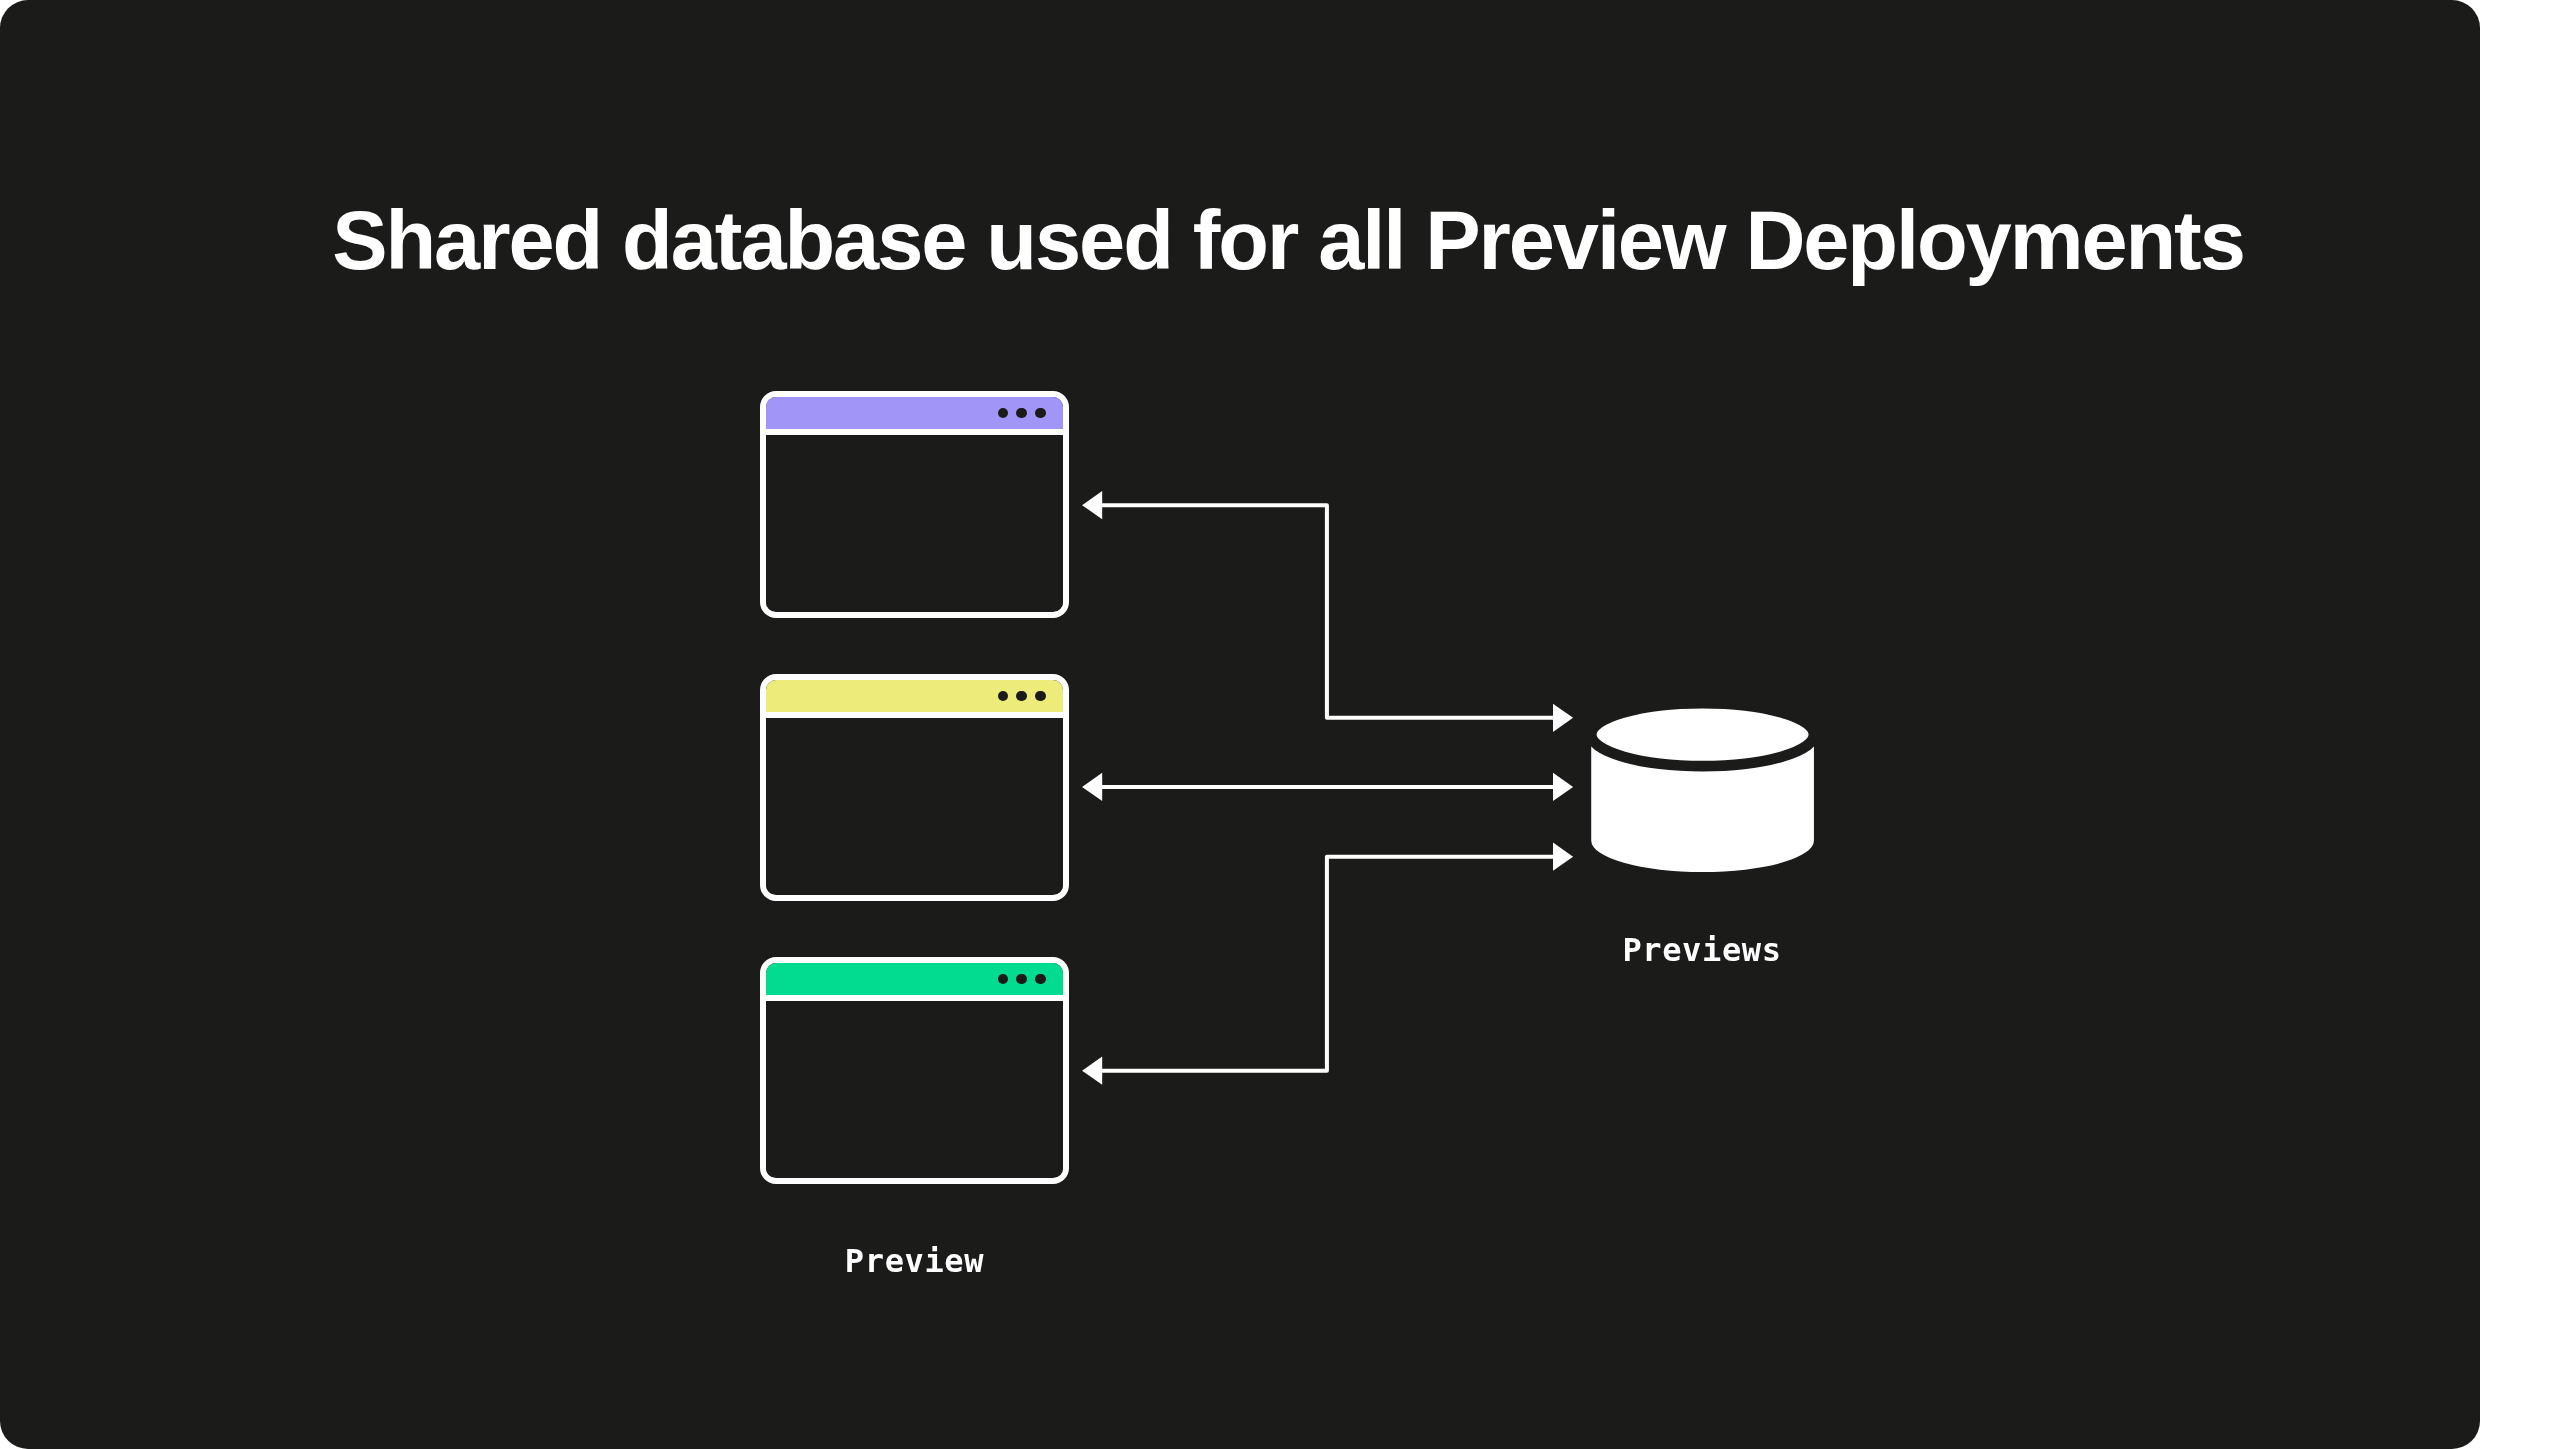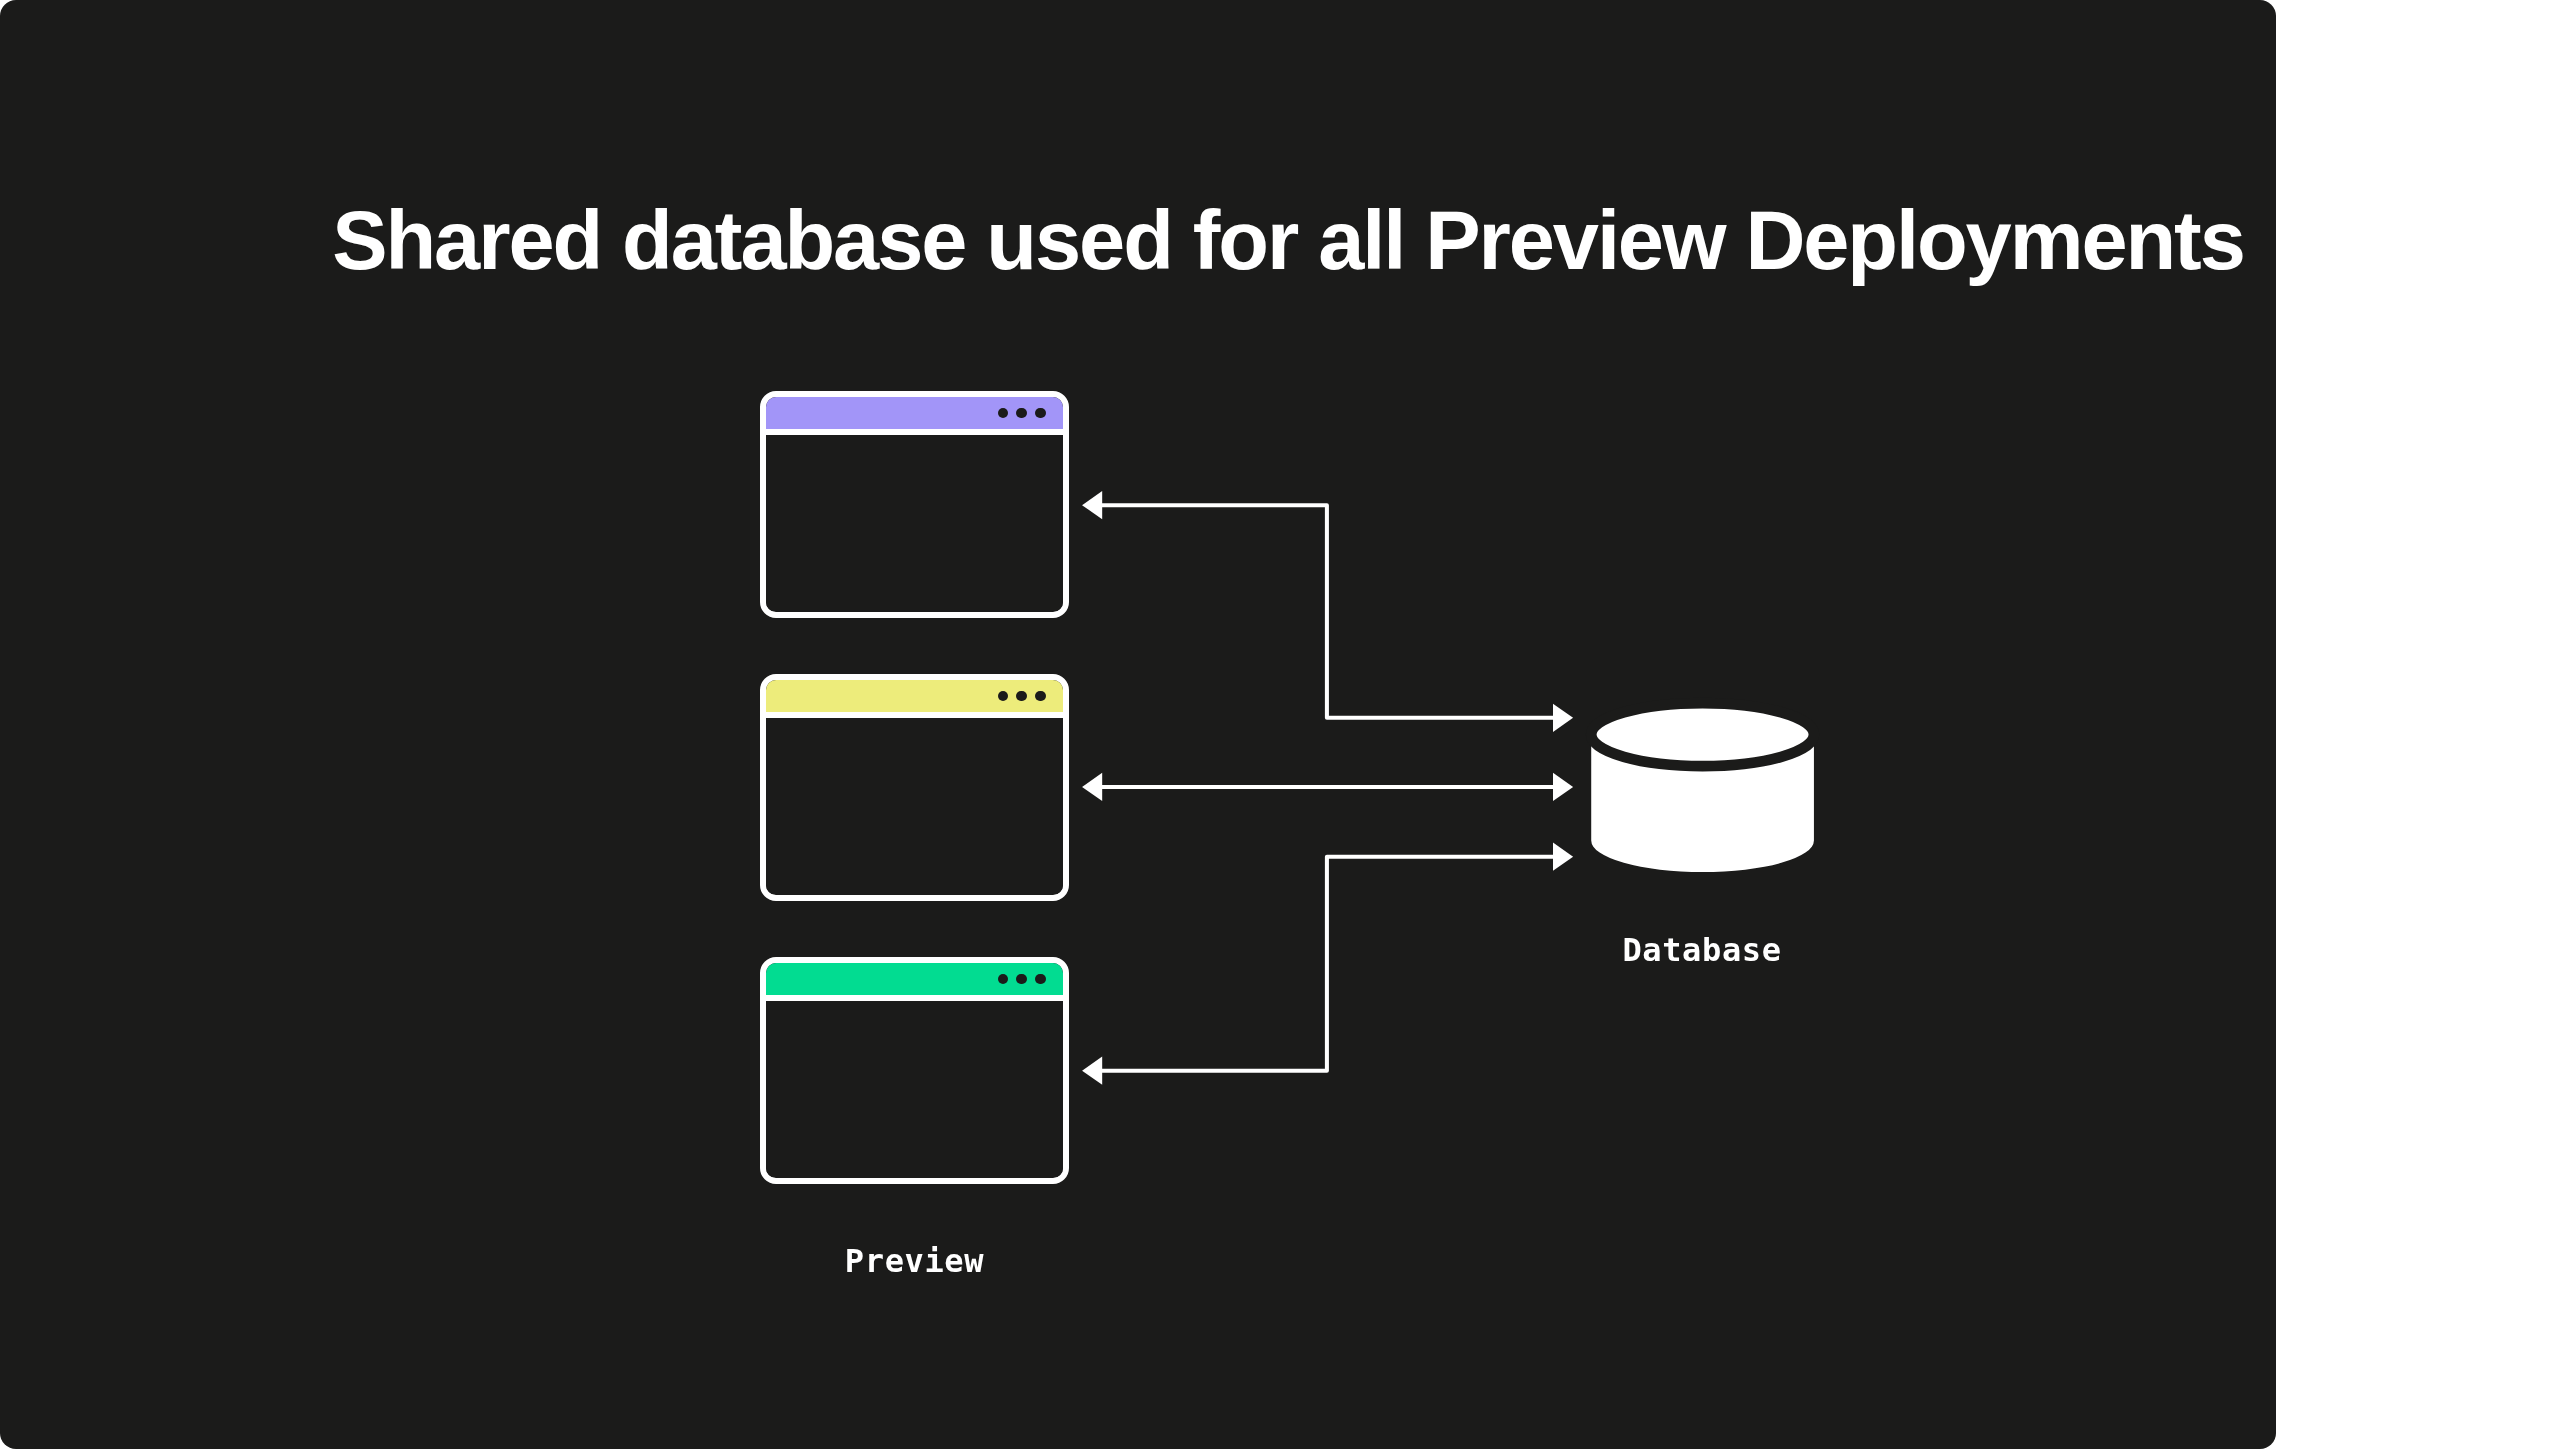--- a/index.html
+++ b/index.html
@@ -5,24 +5,24 @@
   html, body {
     margin: 0;
     padding: 0;
     width: 2576px;
     height: 1449px;
     background: #ffffff;
     font-family: "Liberation Sans", sans-serif;
   }
   #canvas {
     position: relative;
-    width: 2276px;
+    width: 2480px;
     height: 1449px;
     background: var(--color-bg, #1b1b1a);
-    border-radius: 16px;
+    border-radius: 28px;
     overflow: hidden;
   }
   .title {
     position: absolute;
     top: 199px;
     left: 0;
     width: 2576px;
     text-align: center;
     color: var(--color-white, #ffffff);
     font-size: 83px;
@@ -146,16 +146,16 @@
     <polygon class="flow-head" points="1613,1596 1643,1575 1643,1617"></polygon>
     <polygon class="flow-head" points="2345,1277 2315,1256 2315,1298"></polygon>
 
     <g>
       <path class="db-body" d="M 2372 1095 L 2372 1253 A 166 47 0 0 0 2704 1253 L 2704 1095 A 166 47 0 0 1 2372 1095 Z"></path>
       <ellipse class="db-lid" cx="2538" cy="1095" rx="166" ry="47"></ellipse>
     </g>
   </svg>
 
   <div class="caption previews">Preview</div>
-  <div class="caption database">Database</div>
+  <div class="caption database">Previews</div>
 
 </div>
 
 
 </body></html>

